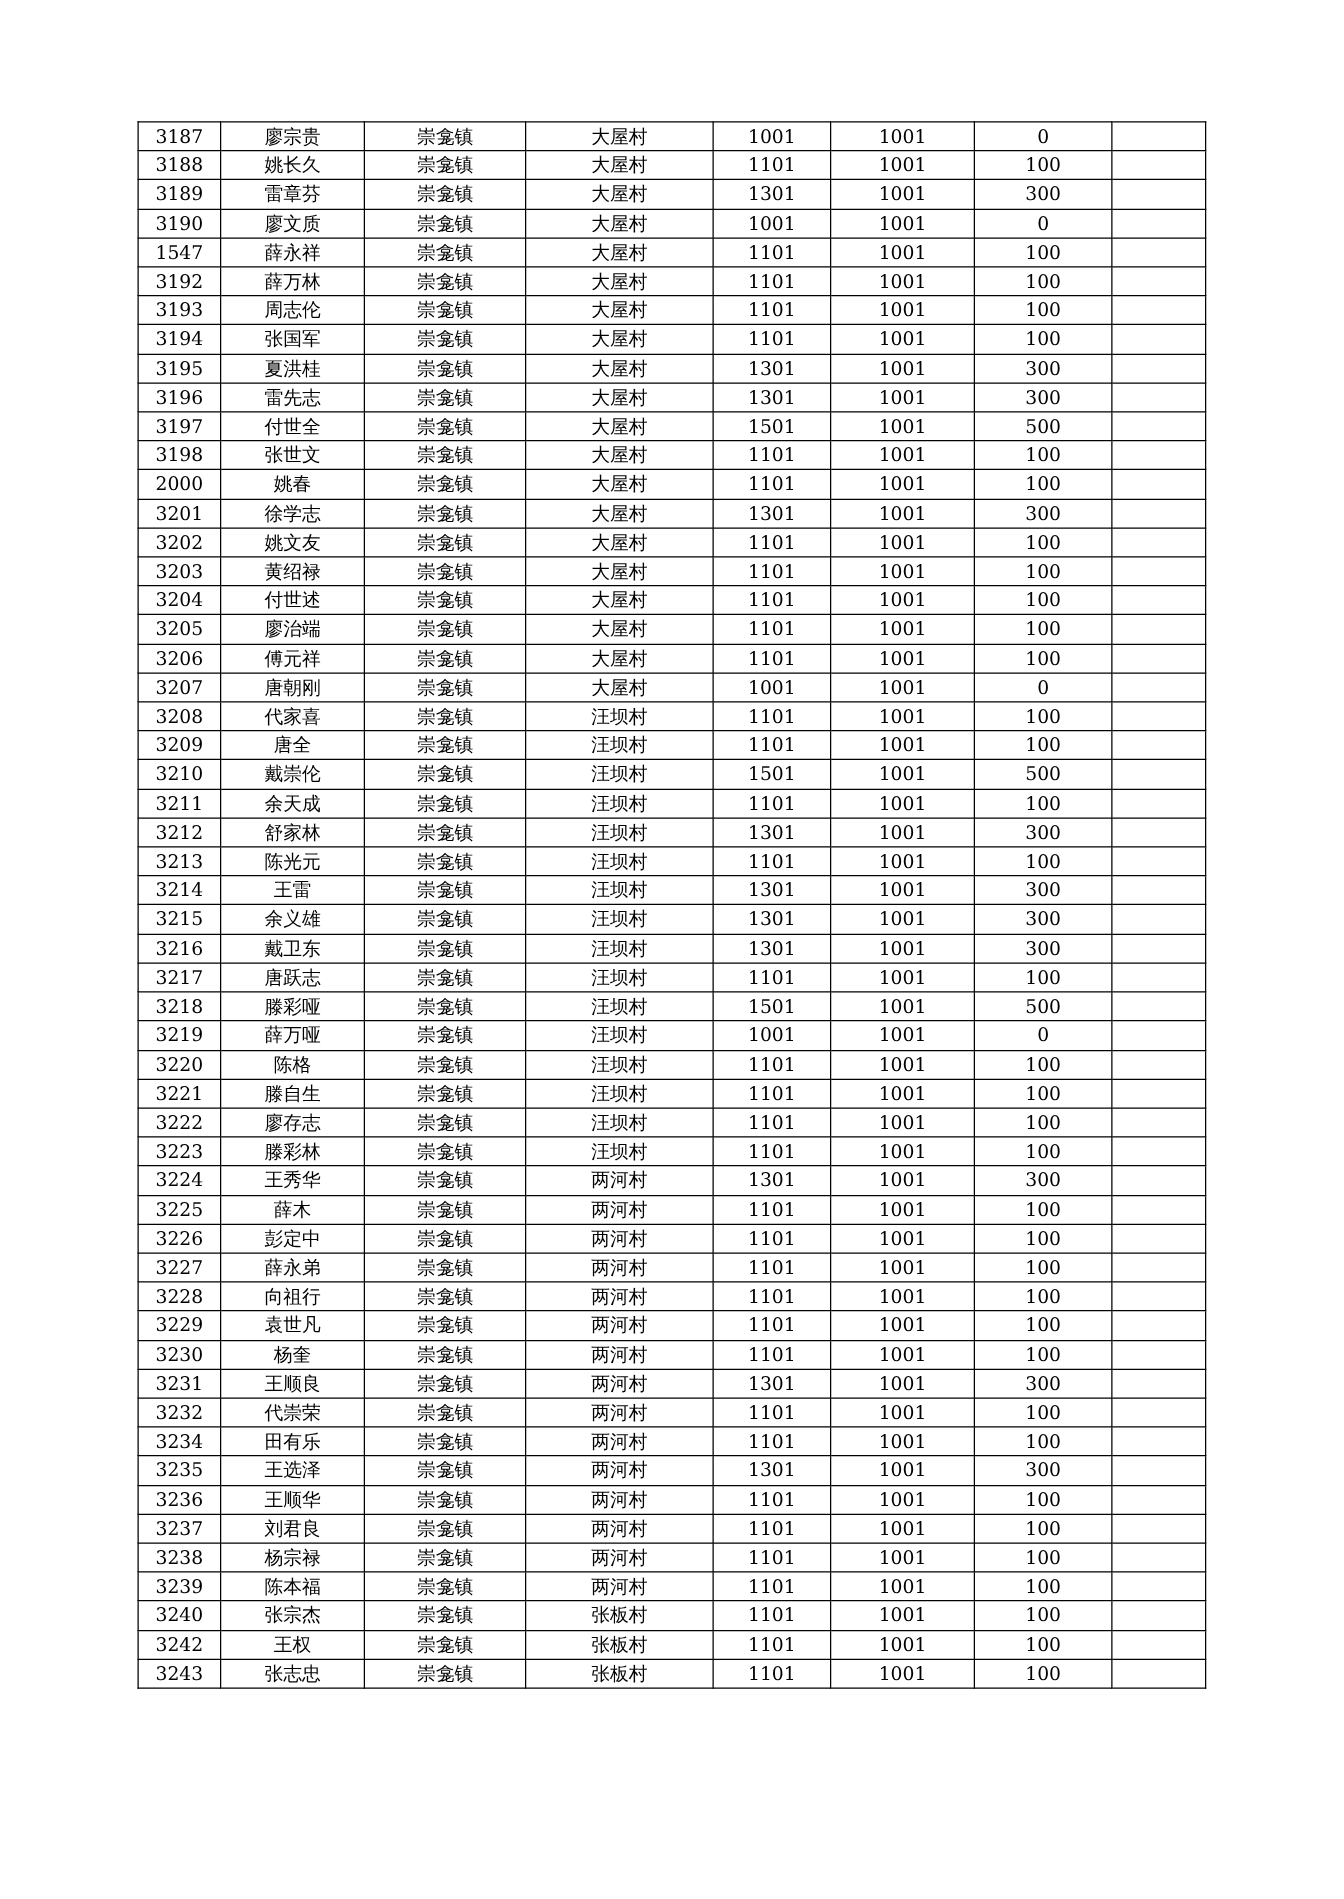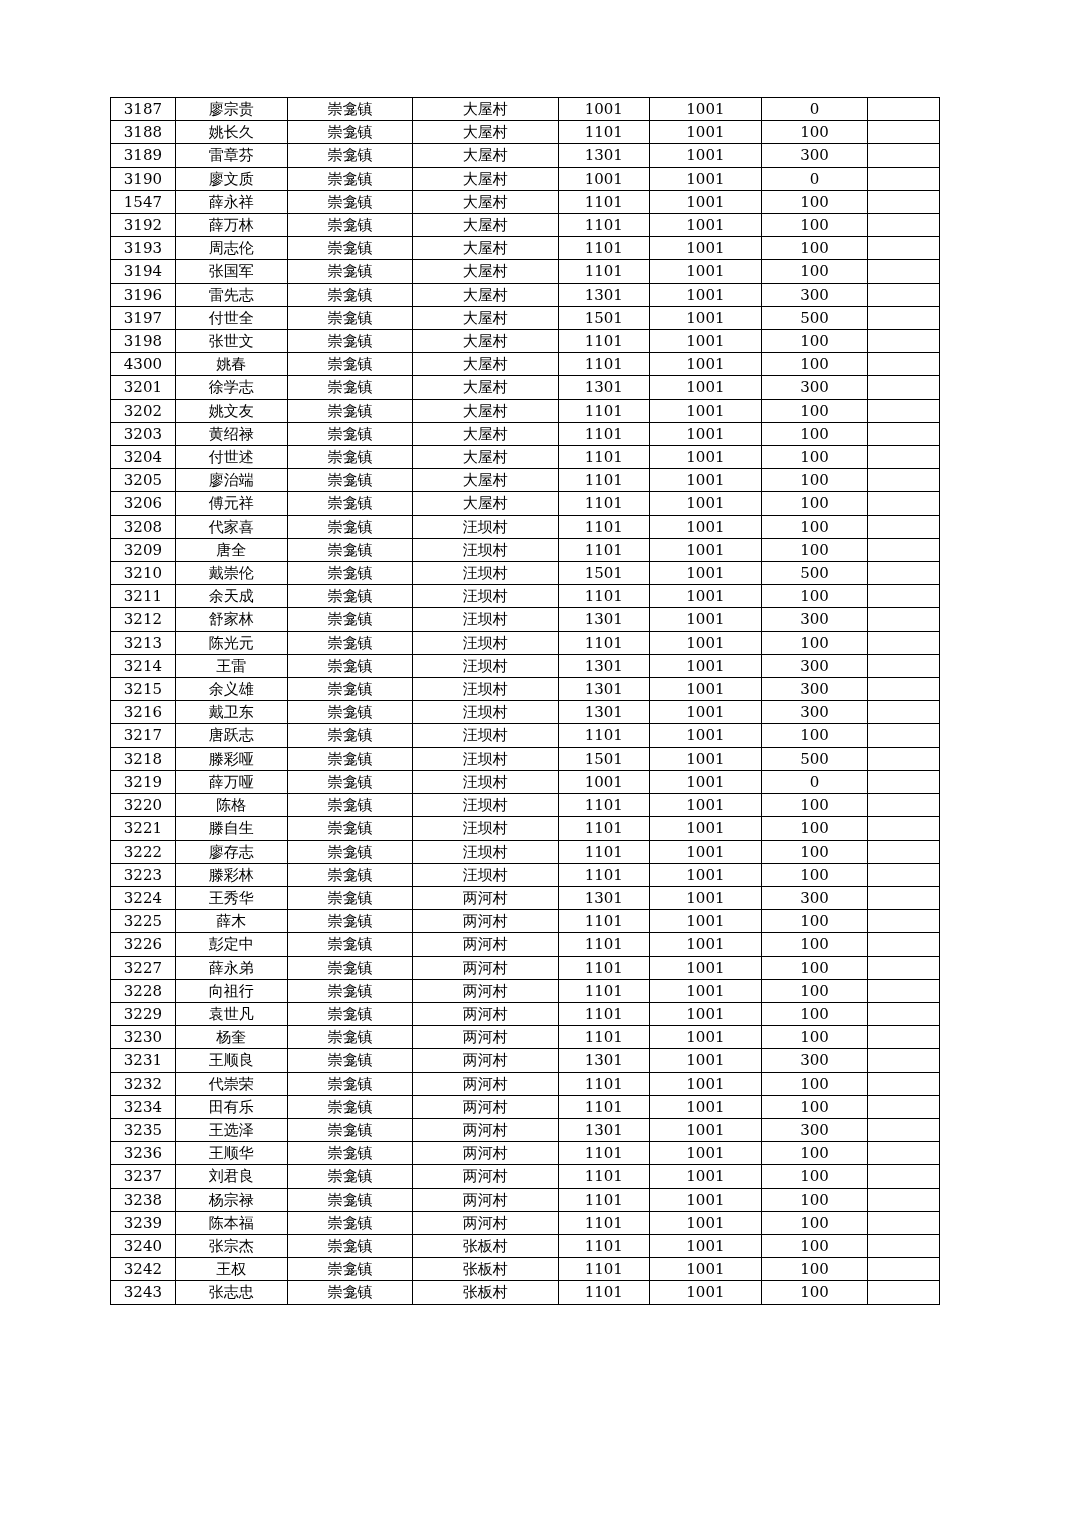--- a/index.html
+++ b/index.html
@@ -11,21 +11,21 @@
     width: 1075px;
     height: 1519px;
     position: relative;
     font-family: "DejaVu Serif", "Liberation Serif", serif;
     color: #000;
   }
   .page {
     position: absolute;
     left: 0;
     top: 0;
-    width: 940px;
+    width: 1075px;
     height: 1519px;
     background: #ffffff;
   }
   .sheet {
     position: absolute;
     left: 110px;
     top: 97px;
   }
   table.data-table {
     border-collapse: collapse;
@@ -142,20 +142,30 @@
             <td>3194</td>
             <td>张国军</td>
             <td>崇龛镇</td>
             <td>大屋村</td>
             <td>1101</td>
             <td>1001</td>
             <td>100</td>
             <td></td>
           </tr>
           <tr>
+            <td>3195</td>
+            <td>夏洪桂</td>
+            <td>崇龛镇</td>
+            <td>大屋村</td>
+            <td>1301</td>
+            <td>1001</td>
+            <td>300</td>
+            <td></td>
+          </tr>
+          <tr>
             <td>3196</td>
             <td>雷先志</td>
             <td>崇龛镇</td>
             <td>大屋村</td>
             <td>1301</td>
             <td>1001</td>
             <td>300</td>
             <td></td>
           </tr>
           <tr>
@@ -172,21 +182,21 @@
             <td>3198</td>
             <td>张世文</td>
             <td>崇龛镇</td>
             <td>大屋村</td>
             <td>1101</td>
             <td>1001</td>
             <td>100</td>
             <td></td>
           </tr>
           <tr>
-            <td>4300</td>
+            <td>2000</td>
             <td>姚春</td>
             <td>崇龛镇</td>
             <td>大屋村</td>
             <td>1101</td>
             <td>1001</td>
             <td>100</td>
             <td></td>
           </tr>
           <tr>
             <td>3201</td>
@@ -239,20 +249,30 @@
             <td></td>
           </tr>
           <tr>
             <td>3206</td>
             <td>傅元祥</td>
             <td>崇龛镇</td>
             <td>大屋村</td>
             <td>1101</td>
             <td>1001</td>
             <td>100</td>
+            <td></td>
+          </tr>
+          <tr>
+            <td>3207</td>
+            <td>唐朝刚</td>
+            <td>崇龛镇</td>
+            <td>大屋村</td>
+            <td>1001</td>
+            <td>1001</td>
+            <td>0</td>
             <td></td>
           </tr>
           <tr>
             <td>3208</td>
             <td>代家喜</td>
             <td>崇龛镇</td>
             <td>汪坝村</td>
             <td>1101</td>
             <td>1001</td>
             <td>100</td>

